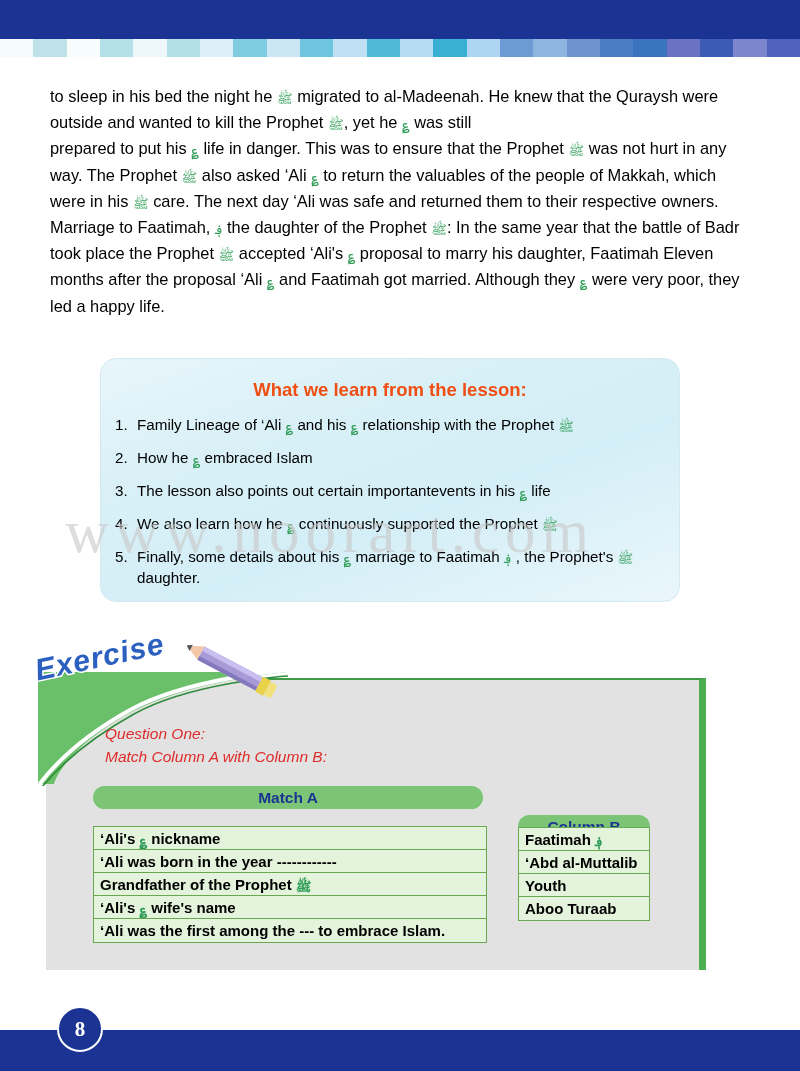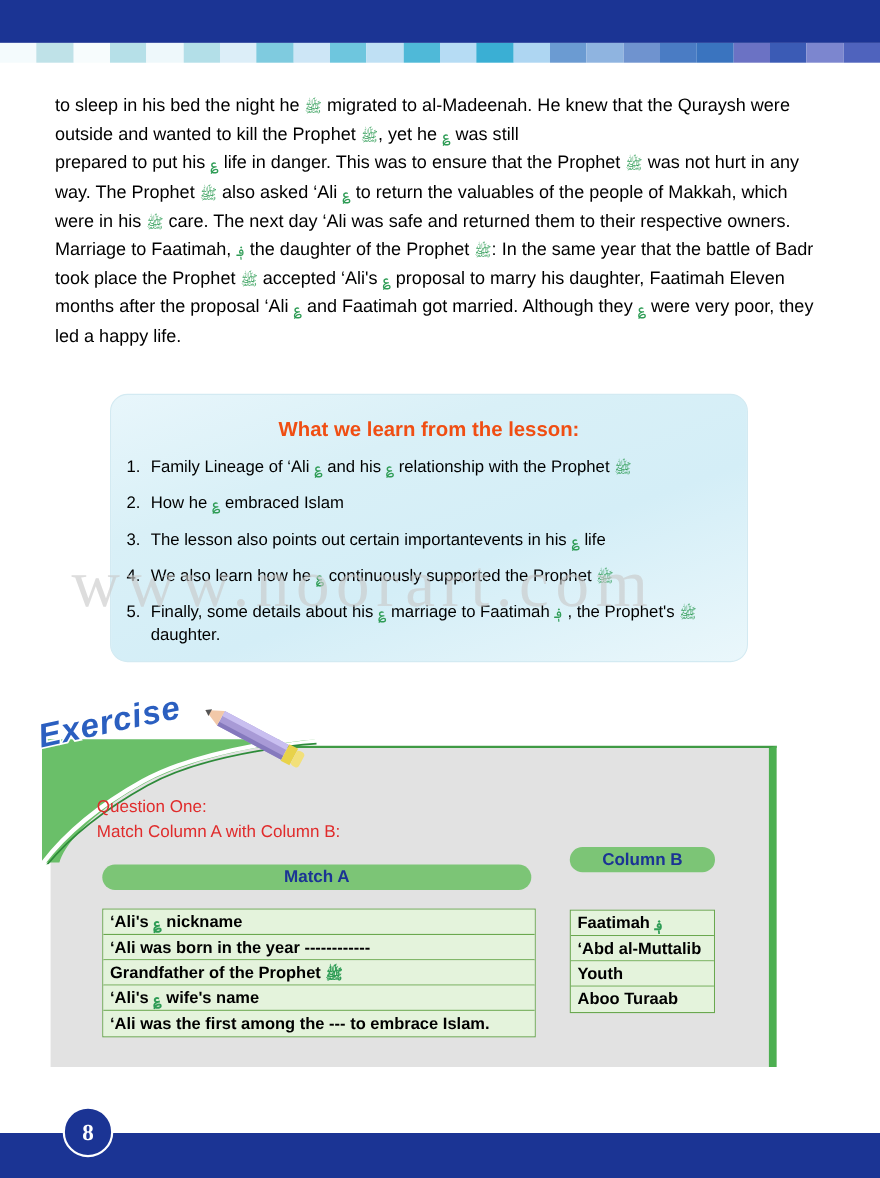--- a/index.html
+++ b/index.html
@@ -150,41 +150,42 @@
   .ex-word span { text-shadow: 0 0 0 #fff; }
   .pencil {
     position: absolute;
     left: 175px; top: 638px;
     width: 120px; height: 72px;
     z-index: 6;
   }
 
   .q-text {
     position: absolute;
-    left: 88px; top: 722px;
+    left: 105px; top: 722px;
     color: #e02b2b;
     font-size: 15.5px;
     line-height: 23px;
     z-index: 5;
+    font-style: italic;
   }
 
   .col-head {
     position: absolute;
     background: #7cc576;
     border-radius: 12px;
     color: #1b3494;
     font-weight: bold;
     font-size: 15.5px;
     text-align: center;
     line-height: 23px;
     height: 23px;
     z-index: 5;
   }
   .col-head.a { left: 93px; top: 786px; width: 390px; }
-  .col-head.b { left: 518px; top: 770px; width: 132px; }
+  .col-head.b { left: 518px; top: 815px; width: 132px; }
 
   .col-list {
     position: absolute;
     z-index: 5;
     border: 1px solid #6aa84f;
   }
   .col-list.a { left: 93px; top: 826px; width: 394px; }
   .col-list.b { left: 518px; top: 827px; width: 132px; }
   .col-list .cell {
     background: #e4f3dc;

